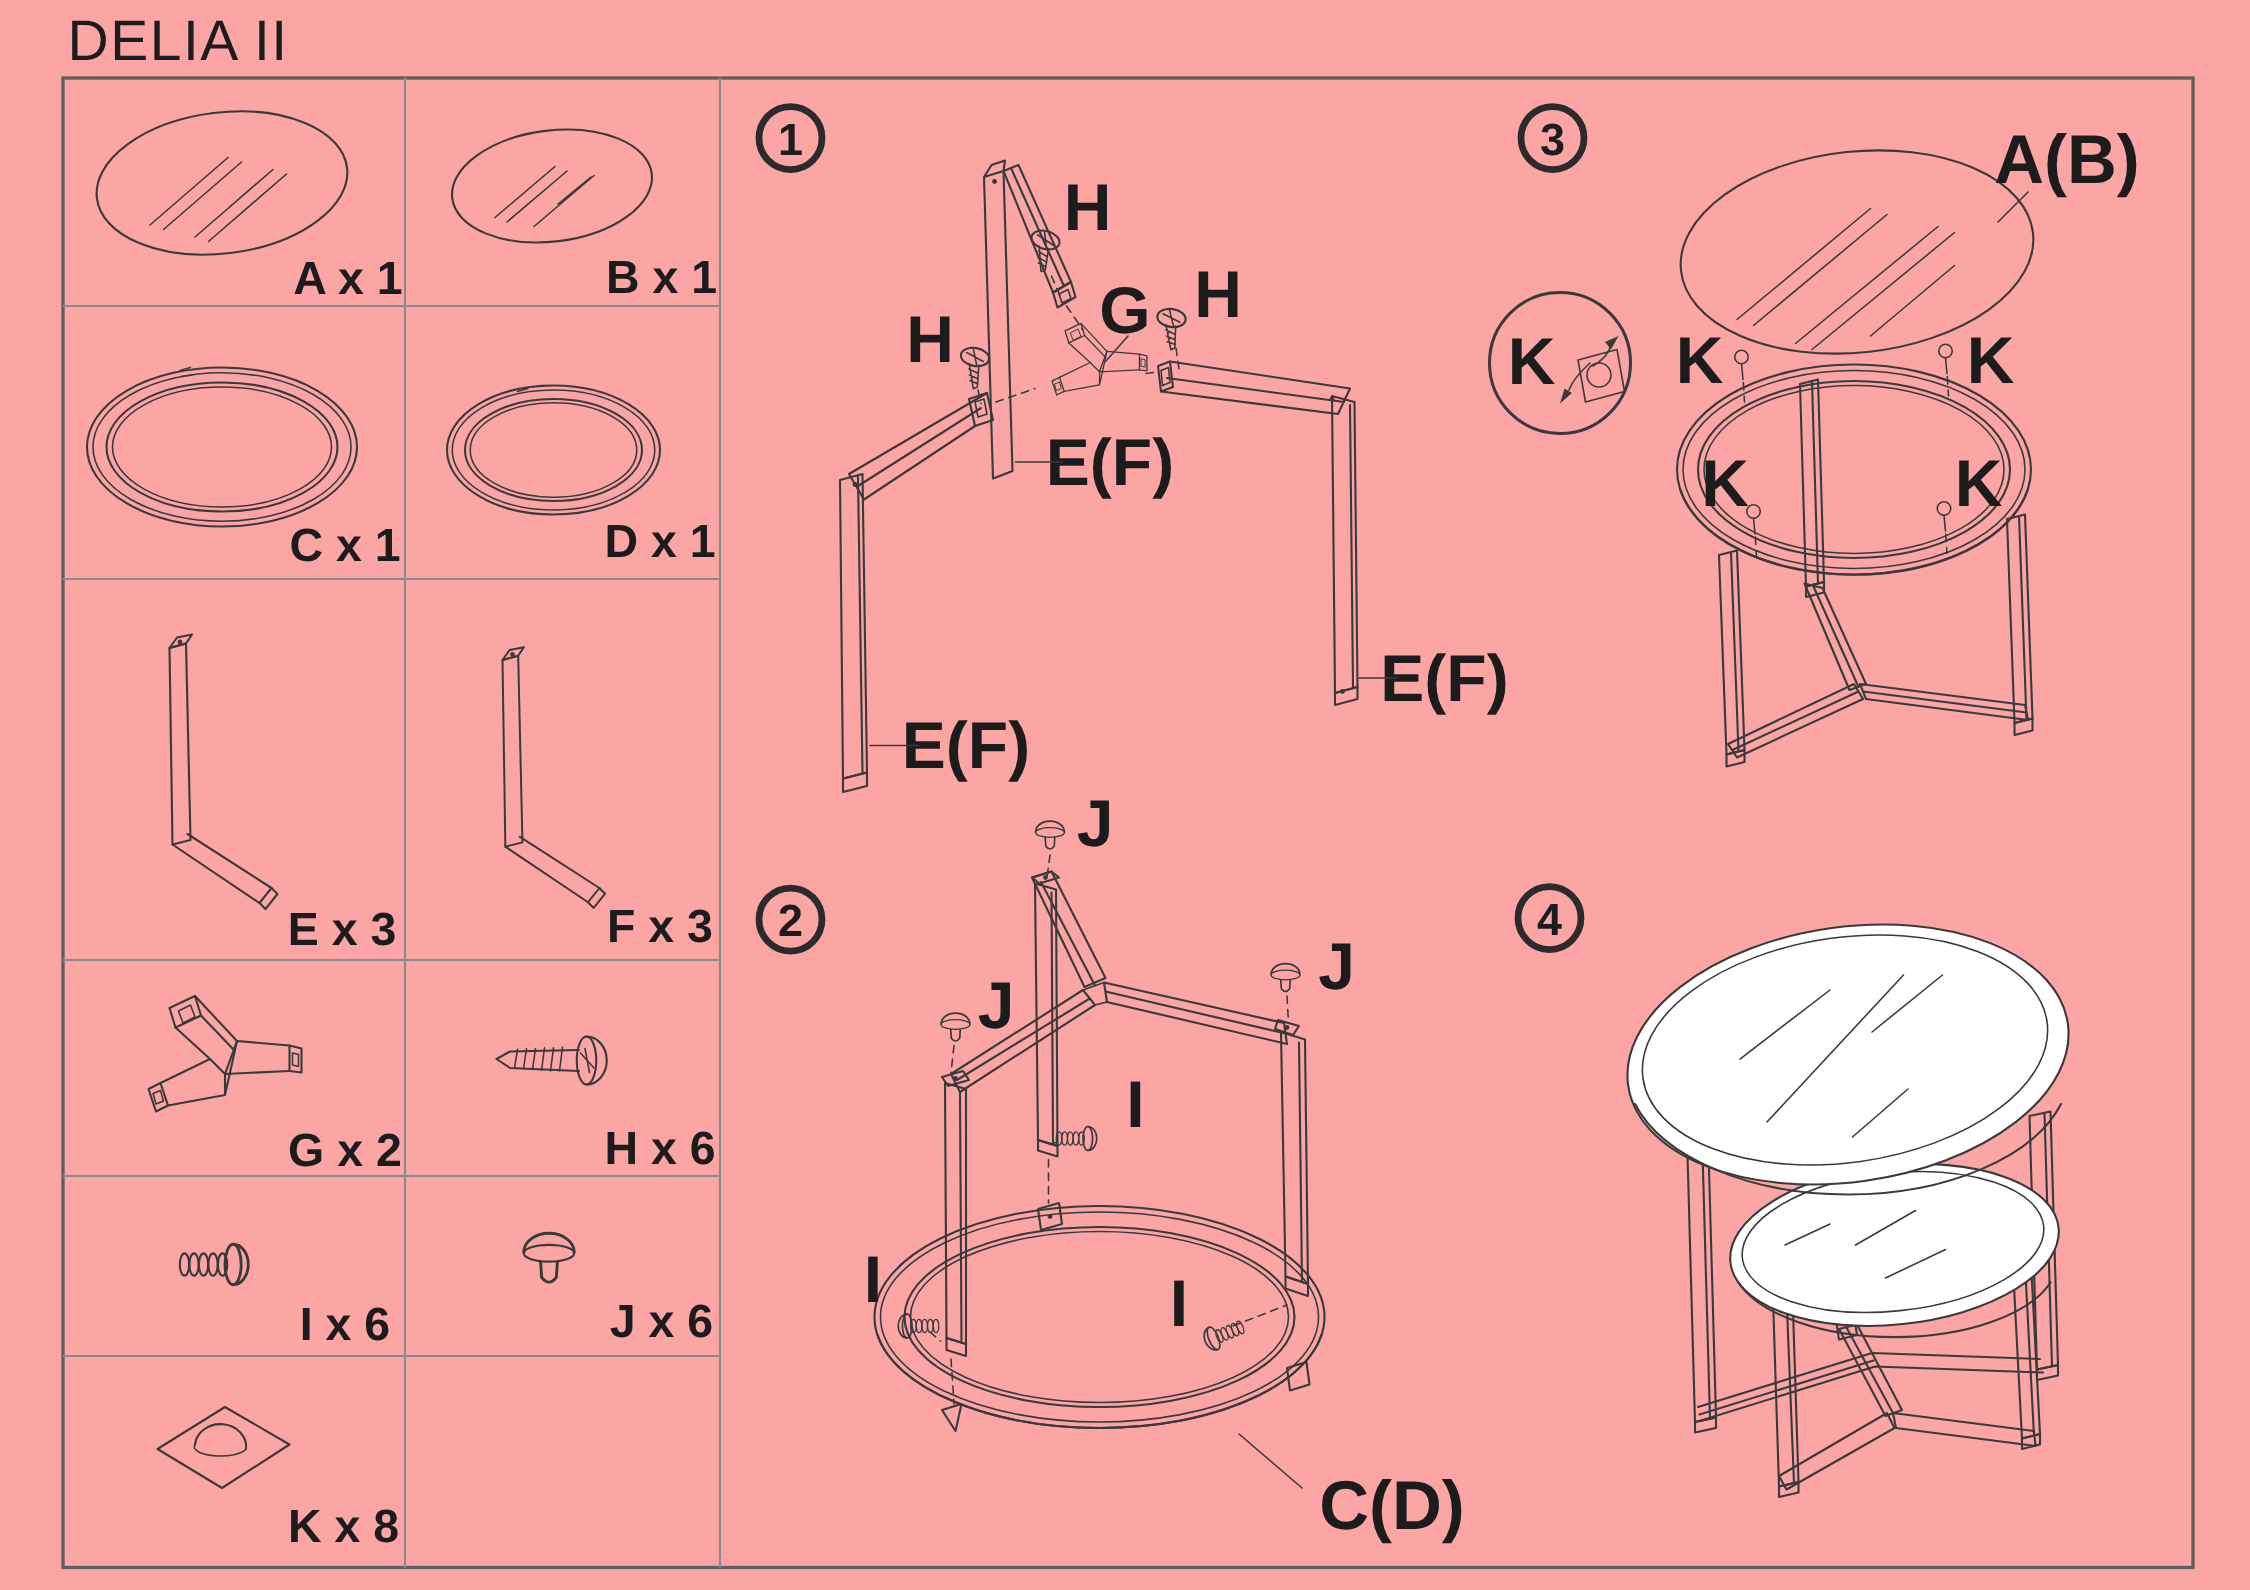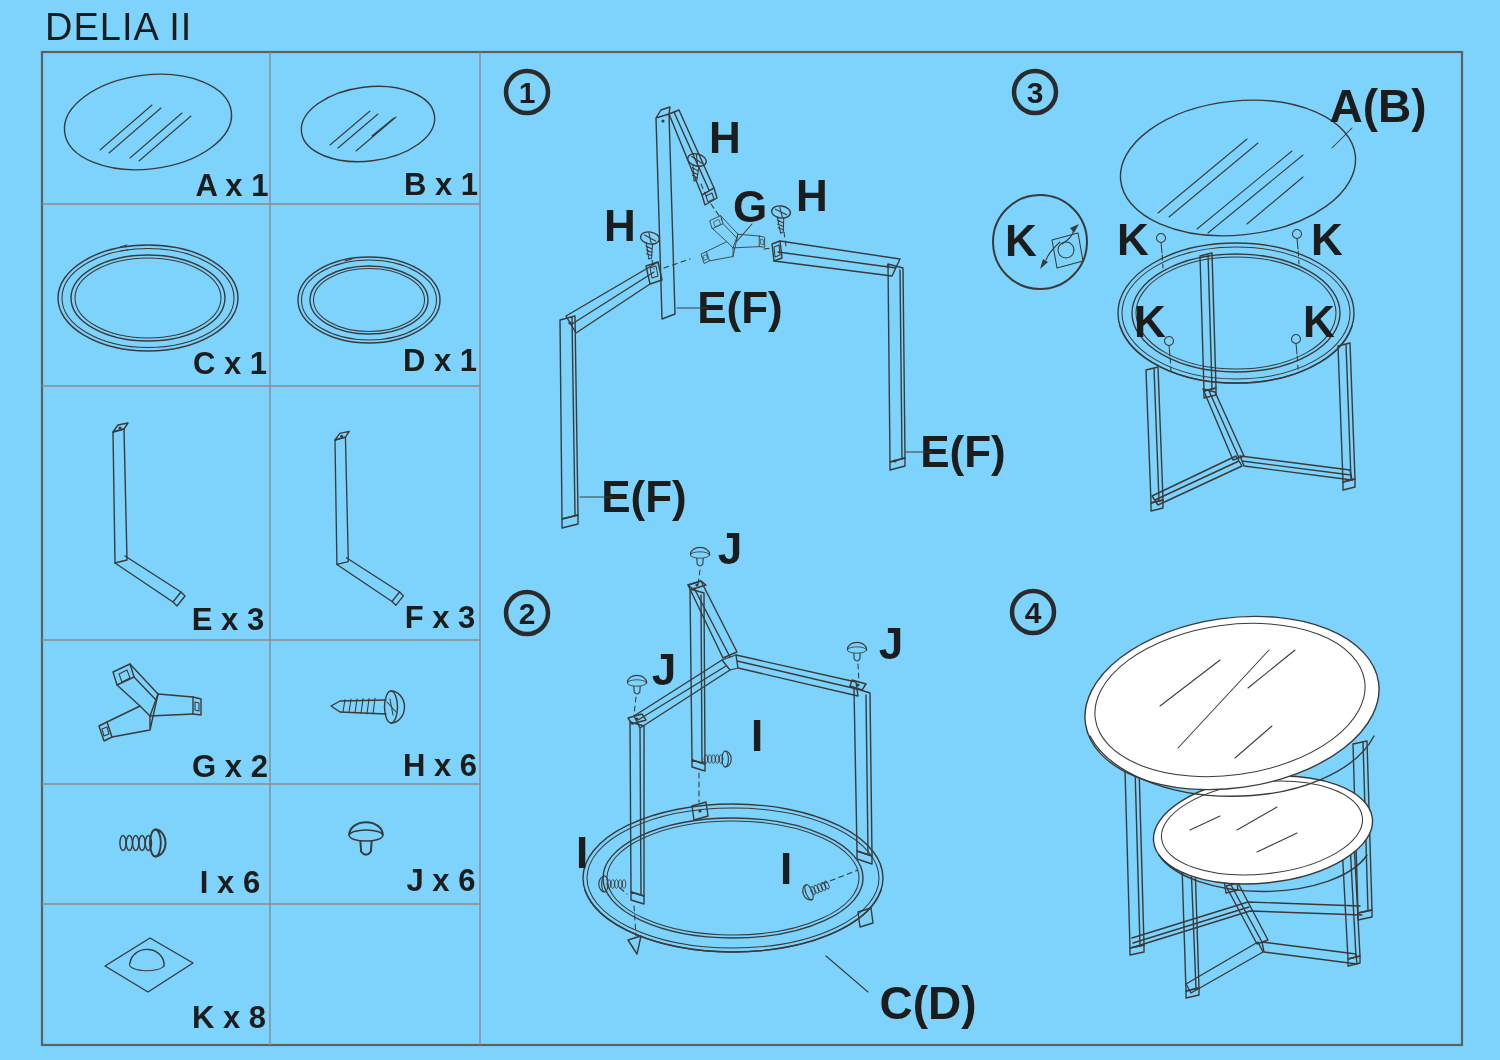--- a/index.html
+++ b/index.html
@@ -1,16 +1,16 @@
 <!DOCTYPE html>
 <html><head>
 <meta charset="utf-8">
 <style>
   html,body{margin:0;padding:0;background:#fff;}
-  #sheet{position:relative;width:1500px;height:1060px;background:#7dd3fc;overflow:hidden;}
+  #sheet{position:relative;width:1500px;height:1060px;background:#fca5a5;overflow:hidden;}
   svg{display:block;}
   .ln{stroke:#3a3a3a;stroke-width:1.4;fill:none;stroke-linejoin:round;stroke-linecap:round;}
   .thin{stroke-width:1.05;}
   .dash{stroke-dasharray:5 4;}
   .dot{fill:#3a3a3a;stroke:none;}
   .wf{fill:#ffffff;}
   text{fill:#1c1c1c;font-family:"Liberation Sans",sans-serif;}
   .plabel{font-size:31px;font-weight:bold;}
   .slabel{font-size:44px;font-weight:bold;}
   .slabel2{font-size:46px;font-weight:bold;}

